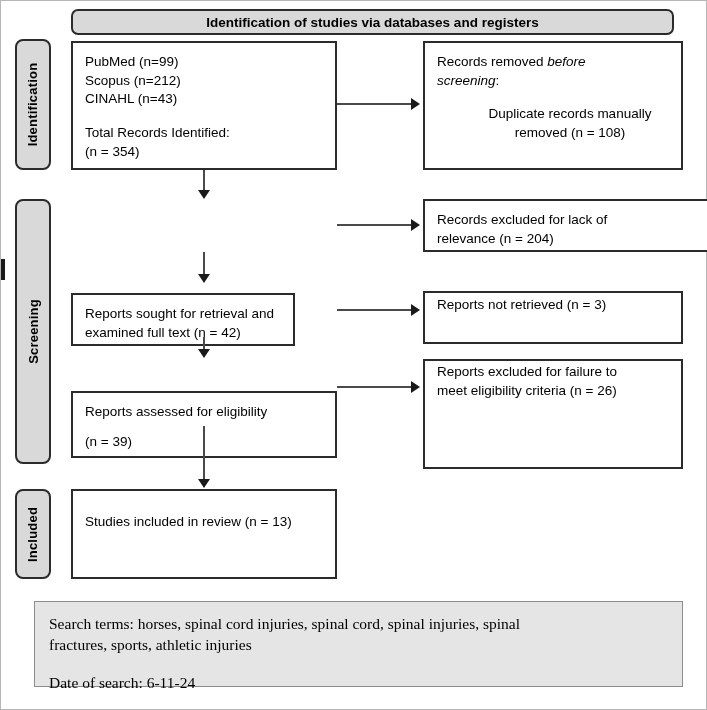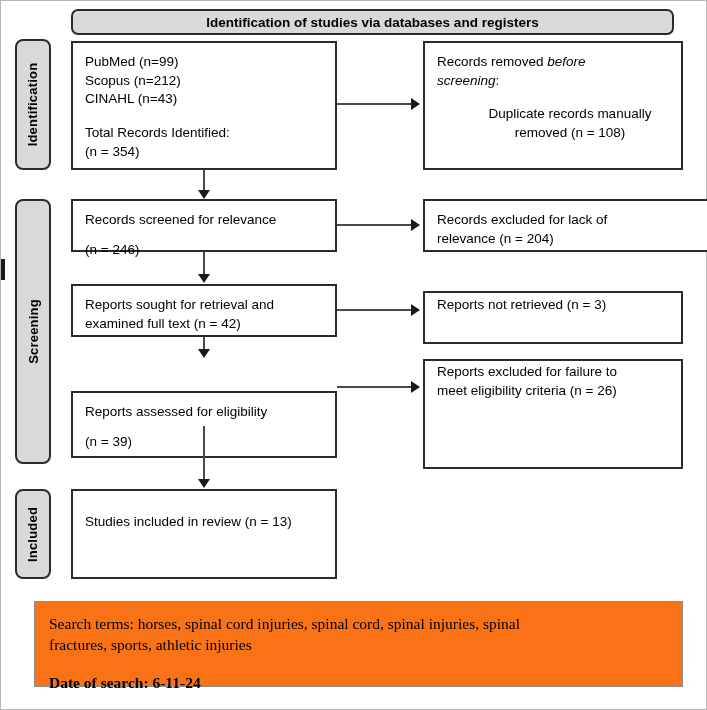--- a/index.html
+++ b/index.html
@@ -90,21 +90,21 @@
   .box p { margin: 0; }
   .box p.gap { margin-top: 15px; }
   .box p.gap-sm { margin-top: 11px; }
   .box p.indent { margin-left: 34px; text-align: center; }
   .box .ital { font-style: italic; }
 
   .box-identify   { left: 70px;  top: 40px;  width: 266px; height: 129px; }
   .box-removed    { left: 422px; top: 40px;  width: 260px; height: 129px; }
   .box-screened   { left: 70px;  top: 198px; width: 266px; height: 53px;  }
   .box-excluded   { left: 422px; top: 198px; width: 300px; height: 53px;  }
-  .box-sought     { left: 70px;  top: 283px; width: 266px; height: 53px;  }
+  .box-sought     { left: 70px;  top: 292px; width: 224px; height: 53px;  }
   .box-notretr    { left: 422px; top: 290px; width: 260px; height: 53px;  padding-top: 3px;}
   .box-assessed   { left: 70px;  top: 358px; width: 266px; height: 67px; margin-top: 32px;  }
   .box-excl2      { left: 422px; top: 358px; width: 260px; height: 110px; padding-top: 2px;}
   .box-included   { left: 70px;  top: 488px; width: 266px; height: 90px;  padding-top: 22px;}
 
   
   .conn { position: absolute; background: #4a4a4a; }
   .conn-v { width: 2px; }
   .conn-h { height: 2px; }
   .arrow-down {
@@ -144,30 +144,30 @@
   .ar3 { left: 410px; top: 303px; }
   .ar4 { left: 410px; top: 380px; }
 
   
   .searchbox {
     position: absolute;
     left: 33px;
     top: 600px;
     width: 649px;
     height: 86px;
-    background: #f97316;
+    background: #e5e5e5;
     border: 1px solid #8c8c8c;
     box-sizing: border-box;
     padding: 12px 14px;
     font-family: "Liberation Serif", serif;
     font-size: 15.5px;
     line-height: 1.35;
   }
   .searchbox p { margin: 0; }
-  .searchbox p.second { margin-top: 17px; font-weight: bold; }
+  .searchbox p.second { margin-top: 17px; }
 </style>
 </head>
 <body>
 
 <div id="page">
 
   <div class="edge-mark"></div>
 
   <div class="banner">
     <span>Identification of studies via databases and registers</span>
@@ -191,24 +191,20 @@
     <p>(n = 354)</p>
   </div>
 
   <div class="box box-removed">
     <p><span>Records removed </span><span class="ital">before</span></p>
     <p><span class="ital">screening</span><span>:</span></p>
     <p class="gap indent">Duplicate records manually</p>
     <p class="indent">removed (n = 108)</p>
   </div>
 
-  <div class="box box-screened">
-    <p>Records screened for relevance</p>
-    <p class="gap-sm">(n = 246)</p>
-  </div>
 
   <div class="box box-excluded">
     <p>Records excluded for lack of</p>
     <p>relevance (n = 204)</p>
   </div>
 
   <div class="box box-sought">
     <p>Reports sought for retrieval and</p>
     <p>examined full text (n = 42)</p>
   </div>

